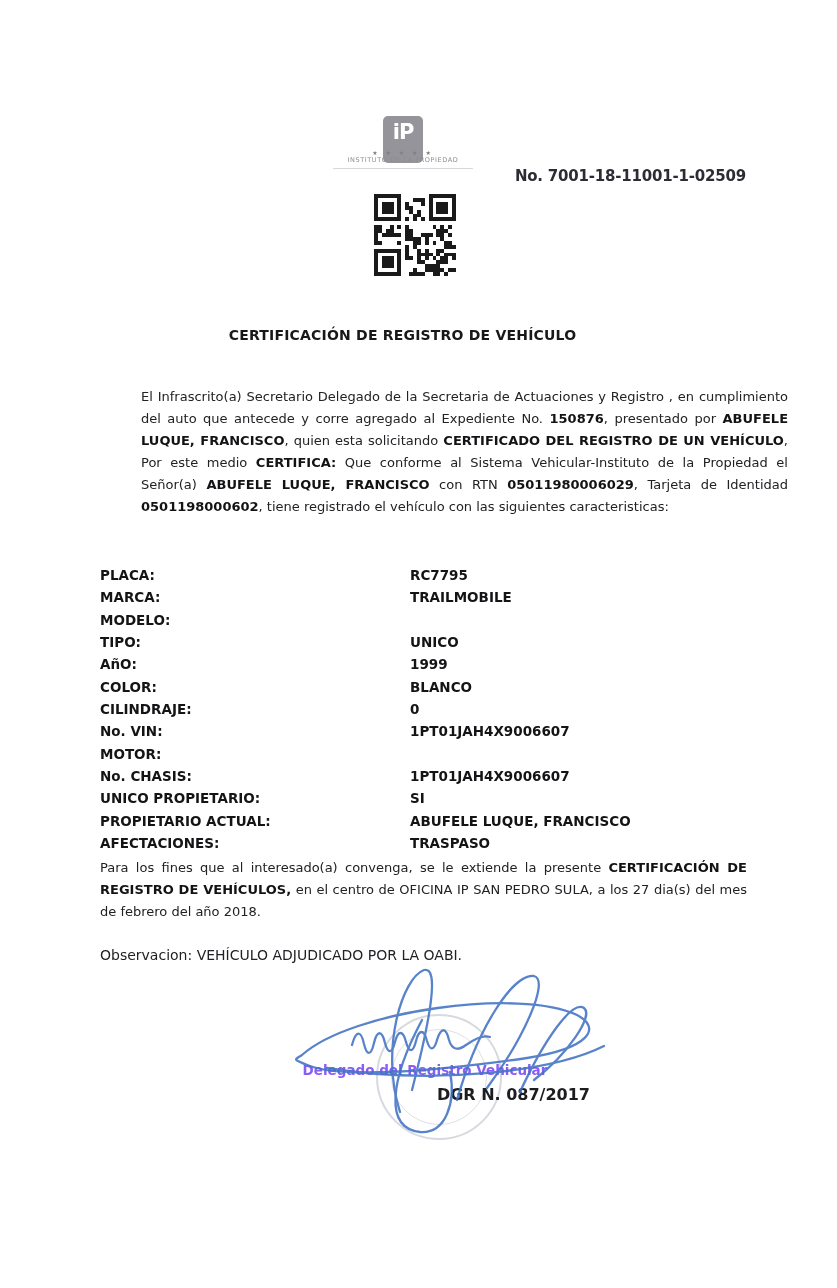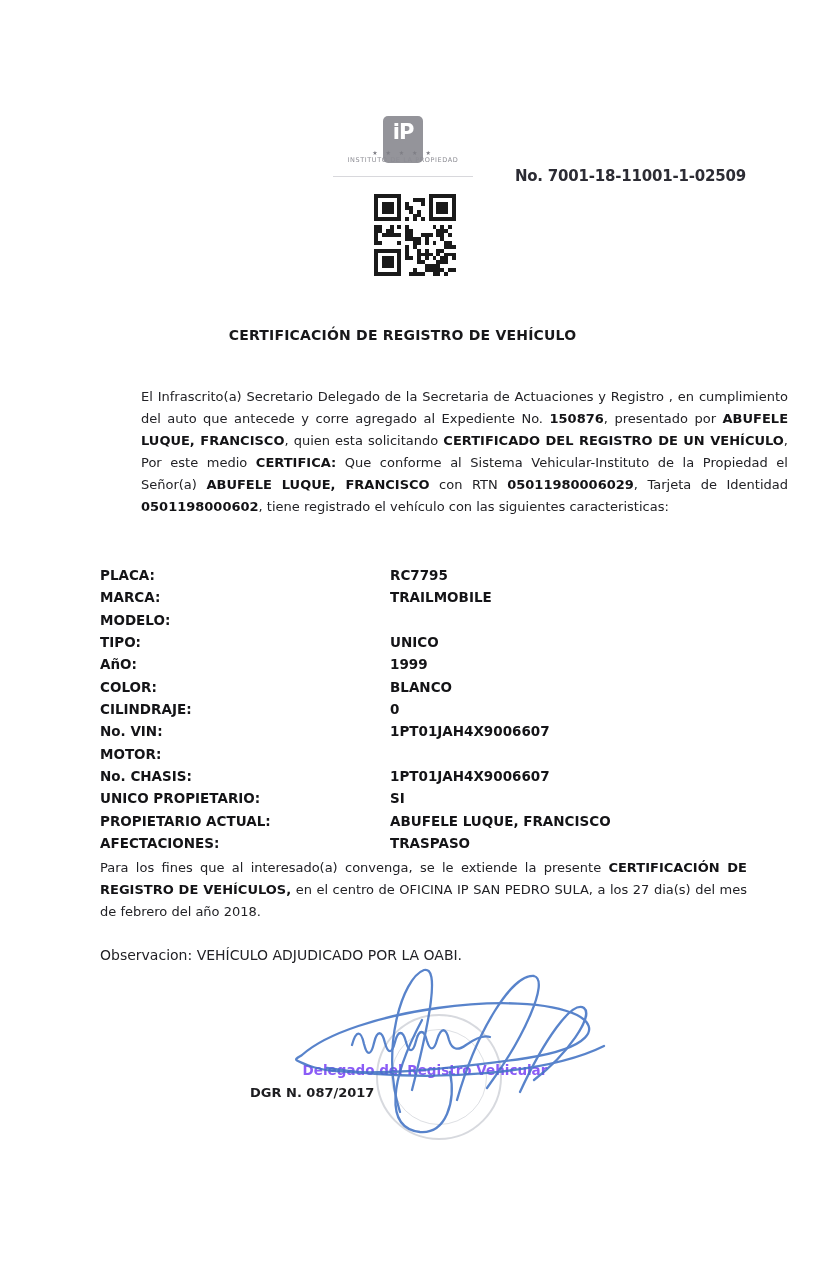--- a/index.html
+++ b/index.html
@@ -9,48 +9,48 @@
     overflow:hidden;margin:0 auto;
   }
   .abs{position:absolute;}
   
   .logo-box{left:383px;top:116px;width:40px;height:47px;background:#94949a;
     border-radius:5px;color:#fff;font-weight:bold;font-size:21px;line-height:33px;
     text-align:center;letter-spacing:-1px;}
   .logo-stars{left:353px;top:149px;width:100px;text-align:center;font-size:6px;
     color:#7e7e85;letter-spacing:3px;}
   .logo-caption{left:333px;top:156px;width:140px;text-align:center;font-size:6.5px;
-    color:#8d8d94;letter-spacing:.6px;border-bottom:1px solid #d8d8dc;padding-bottom:12px;}
+    color:#8d8d94;letter-spacing:.6px;border-bottom:1px solid #d8d8dc;padding-bottom:4px;}
   .doc-number{left:468px;top:167px;width:278px;text-align:right;font-weight:bold;
     font-size:15px;color:#2c2c34;letter-spacing:-.2px;}
   .qr{left:374px;top:194px;width:82px;height:82px;}
   
   .title{left:100px;top:327px;width:605px;text-align:center;font-weight:bold;
     font-size:14px;letter-spacing:.2px;color:#18181a;}
   
   .para{left:100px;width:647px;font-size:13px;line-height:22.1px;
     text-align:justify;color:#222226;}
   .p1{top:386px;margin-left:41px;}
   .p2{top:857px;}
   .b{font-weight:bold;color:#131316;}
   
   .fields{left:100px;top:564px;width:560px;}
   .frow{display:grid;grid-template-columns:290px 1fr;line-height:22.35px;
-    font-weight:bold;font-size:13.5px;color:#141417;}
+    font-weight:bold;font-size:13.5px;color:#141417;gap:20px;}
   
   .obs{left:100px;top:947px;font-size:14px;color:#222226;}
   
   .stamp{left:376px;top:1014px;width:122px;height:122px;border-radius:50%;
     border:2px solid rgba(150,154,168,.38);}
   .stamp-inner{position:absolute;left:13px;top:13px;right:13px;bottom:13px;
     border-radius:50%;border:1.5px solid rgba(150,154,168,.32);}
   .sig-line1{left:255px;top:1062px;width:340px;text-align:center;font-weight:bold;
     font-size:13.5px;color:#8b5cf6;}
-  .sig-line2{left:250px;top:1085px;width:340px;text-align:left;font-weight:bold;
-    font-size:13px;color:#1d1d20;}
+  .sig-line2{left:250px;top:1085px;width:340px;text-align:right;font-weight:bold;
+    font-size:16px;color:#1d1d20;}
   .sig-svg{left:272px;top:960px;width:345px;height:185px;pointer-events:none;}
 </style>
 </head>
 <body>
 
 <div class="page">
 
   <div class="abs logo-box">iP</div>
   <div class="abs logo-stars">★ ★ ★ ★ ★</div>
   <div class="abs logo-caption">INSTITUTO DE LA PROPIEDAD</div>

